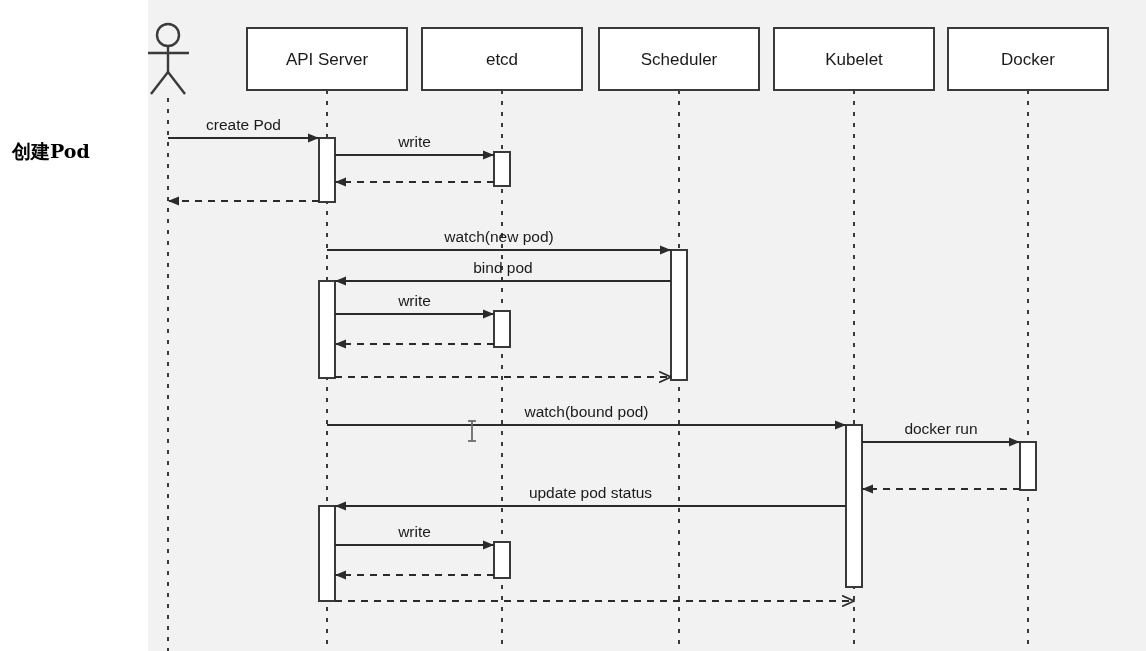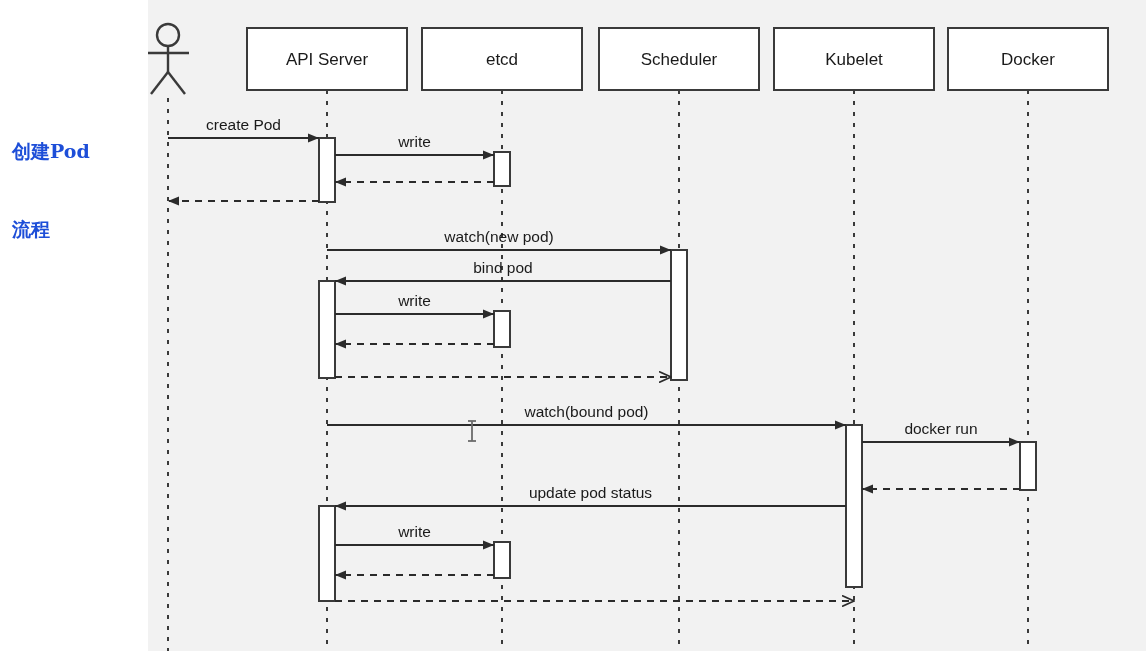--- a/index.html
+++ b/index.html
@@ -21,21 +21,21 @@
     width: 1146px;
     height: 651px;
   }
 
   
   .annotation {
     position: absolute;
     left: 12px;
     top: 86px;
     width: 130px;
-    color: #1d4ed8;
+    color: #000000;
     font-family: "DejaVu Serif", "Liberation Serif", serif;
     font-size: 19px;
     font-weight: 700;
     line-height: 26px;
     letter-spacing: 0px;
     white-space: pre;
   }
 
   
   .canvas {
@@ -66,21 +66,20 @@
     fill: #1a1a1a;
   }
 </style>
 </head>
 <body>
 
 <div id="root">
 
   <div class="annotation">
     <div>创建Pod</div>
-    <div>流程</div>
   </div>
 
   <div class="canvas">
     <svg class="diagram" id="svg-diagram" viewBox="0 0 998 651">
       <defs>
         <marker id="arrowFilled" markerWidth="12" markerHeight="10" refX="11" refY="5" orient="auto" markerUnits="userSpaceOnUse">
           <path d="M0,0.5 L11,5 L0,9.5 Z" fill="#2b2b2b"></path>
         </marker>
         <marker id="arrowFilledRev" markerWidth="12" markerHeight="10" refX="11" refY="5" orient="auto" markerUnits="userSpaceOnUse">
           <path d="M0,0.5 L11,5 L0,9.5 Z" fill="#2b2b2b"></path>

